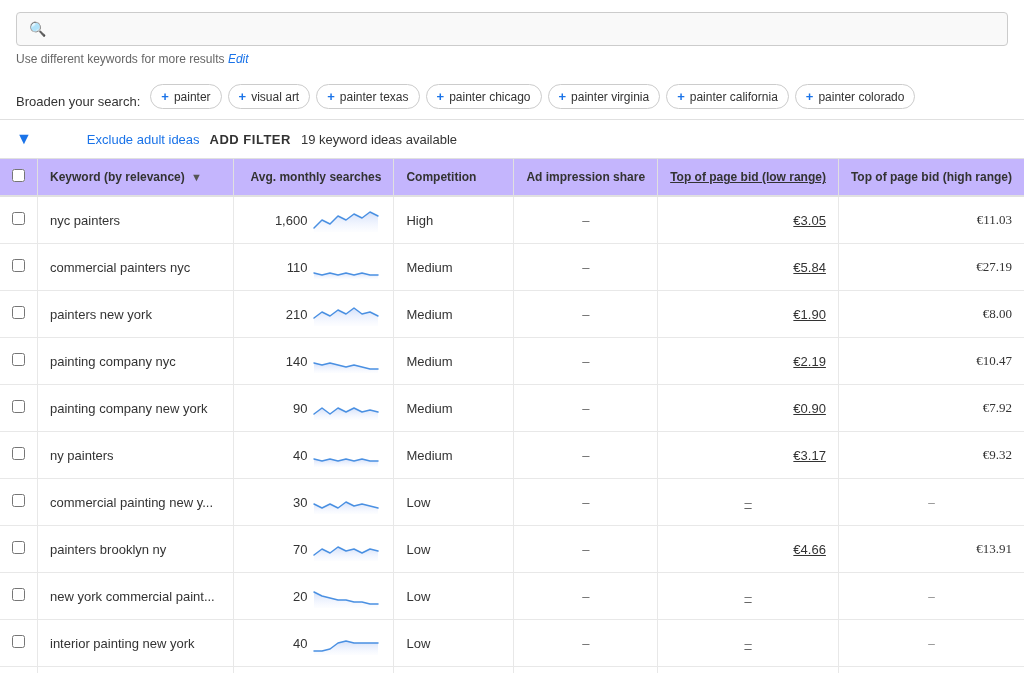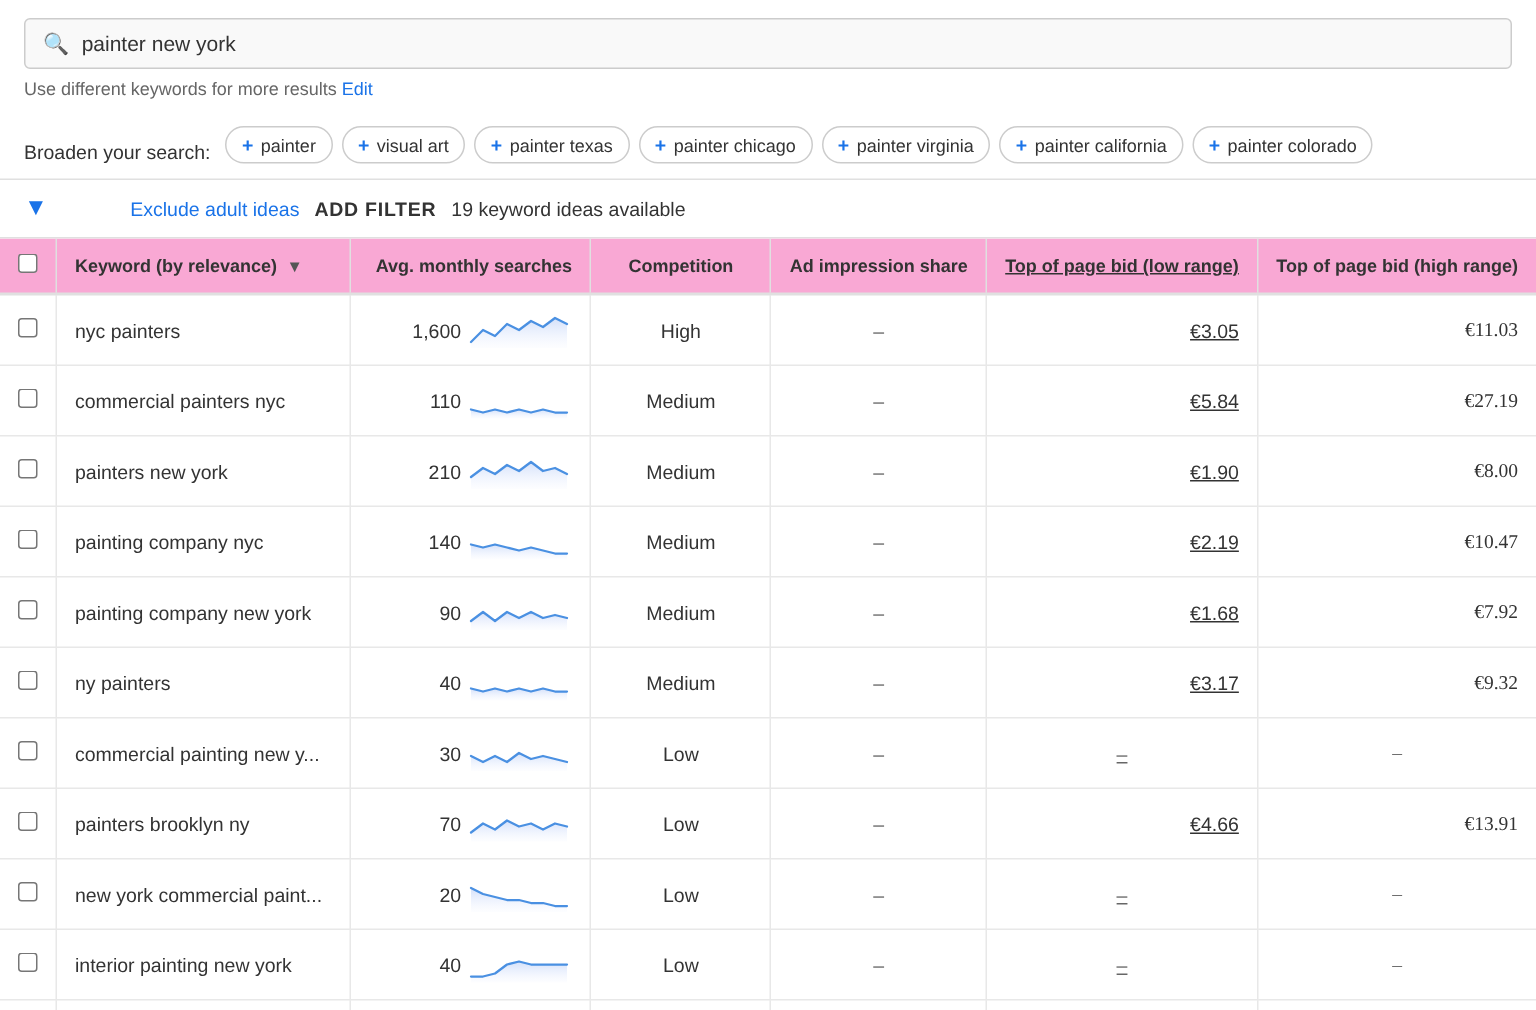--- a/index.html
+++ b/index.html
@@ -15,21 +15,21 @@
       background: #f9f9f9;
     }
     .search-icon { color: #555; margin-right: 8px; font-size: 14px; }
     .search-text { font-size: 14px; color: #333; flex: 1; }
 
     .suggestion-row {
       font-size: 12px;
       color: #666;
       margin: 0 16px 10px;
     }
-    .suggestion-row a { color: #1a73e8; text-decoration: none; cursor: pointer; }
+    .suggestion-row a { color: #1a73e8; text-decoration: none; cursor: pointer; font-style: italic; }
 
     .broaden-row {
       display: flex;
       align-items: flex-end;
       flex-wrap: wrap;
       gap: 6px;
       padding: 8px 16px 10px;
       border-bottom: 1px solid #e0e0e0;
     }
     .broaden-label { font-size: 13px; color: #333; margin-right: 4px; font-weight: 500; }
@@ -66,21 +66,21 @@
     }
     .keyword-count { font-size: 13px; color: #333; }
 
     .table-container { overflow-x: auto; }
     table {
       width: 100%;
       border-collapse: collapse;
       font-size: 13px;
     }
     thead tr {
-      background: #f9a8d4;
+      background: #c4b5fd;
       border-bottom: 2px solid #e0e0e0;
     }
     th {
       padding: 10px 12px;
       text-align: left;
       font-weight: 600;
       color: #333;
       font-size: 12px;
       white-space: nowrap;
       border-right: 1px solid #e0e0e0;
@@ -91,21 +91,21 @@
       padding: 9px 12px;
       border-bottom: 1px solid #e8e8e8;
       border-right: 1px solid #e8e8e8;
       vertical-align: middle;
     }
     td:last-child { border-right: none; font-family: Liberation Serif, serif; }
 
     .col-check { width: 36px; text-align: center; }
     .col-keyword { min-width: 180px; }
     .col-monthly { width: 160px; text-align: right; }
-    .col-competition { width: 120px; text-align: center; }
+    .col-competition { width: 120px; }
     .col-impression { width: 130px; text-align: right; }
     .col-bid-low { width: 160px; text-align: right; text-decoration: underline; }
     .col-bid-high { width: 160px; text-align: left; }
 
     .num-val { text-align: right; }
     .dash-val { text-align: center; color: #666; }
 
     .monthly-cell {
       display: flex;
       align-items: center;
@@ -118,21 +118,20 @@
 
     input[type="checkbox"] { cursor: pointer; }
 
     th .sort-arrow { font-size: 11px; margin-left: 3px; color: #555; }
   </style>
 </head>
 <body>
 
 <div class="search-bar">
   <span class="search-icon">🔍</span>
-  <span class="search-text">painter new york</span>
 </div>
 
 <div class="suggestion-row">
   <span>Use different keywords for more results</span>
   <a>Edit</a>
 </div>
 
 <div class="broaden-row">
   <span class="broaden-label">Broaden your search:</span>
 <span class="keyword-chip">
@@ -316,21 +315,21 @@
           <stop offset="100%" stop-color="#e8eeff" stop-opacity="0.1"></stop>
         </linearGradient>
       </defs>
       <path d="M2,20 L10,14 L18,20 L26,14 L34,18 L42,14 L50,18 L58,16 L66,18 L66,26 L2,26 Z" fill="url(#grad-wavy2)" stroke="none"></path>
       <path d="M2,20 L10,14 L18,20 L26,14 L34,18 L42,14 L50,18 L58,16 L66,18" fill="none" stroke="#4a90e2" stroke-width="1.5" stroke-linejoin="round" stroke-linecap="round"></path>
     </svg>
         </div>
       </td>
       <td class="col-competition">Medium</td>
       <td class="col-impression dash-val">–</td>
-      <td class="col-bid-low num-val">€1.68</td>
+      <td class="col-bid-low num-val">€0.90</td>
       <td class="col-bid-high num-val">€7.92</td>
     </tr>
         <tr>
       <td class="col-check">
         <input type="checkbox" style="">
       </td>
       <td class="col-keyword">ny painters</td>
       <td class="col-monthly">
         <div class="monthly-cell">
           <span>40</span>

